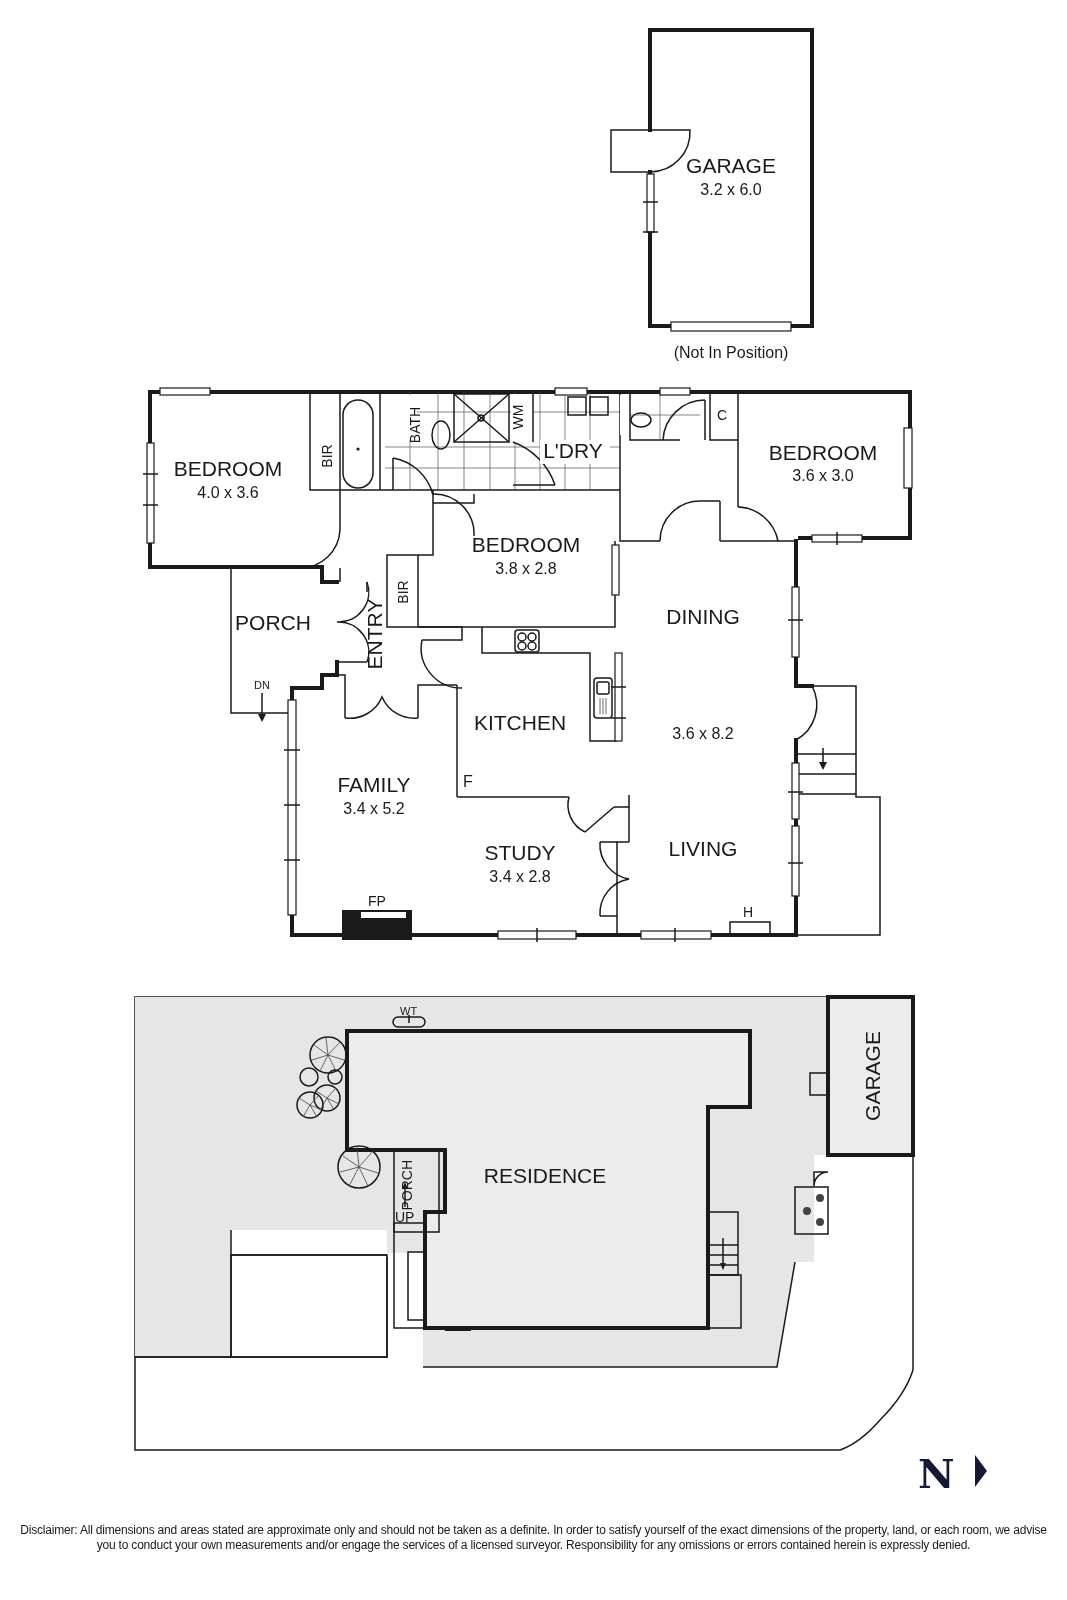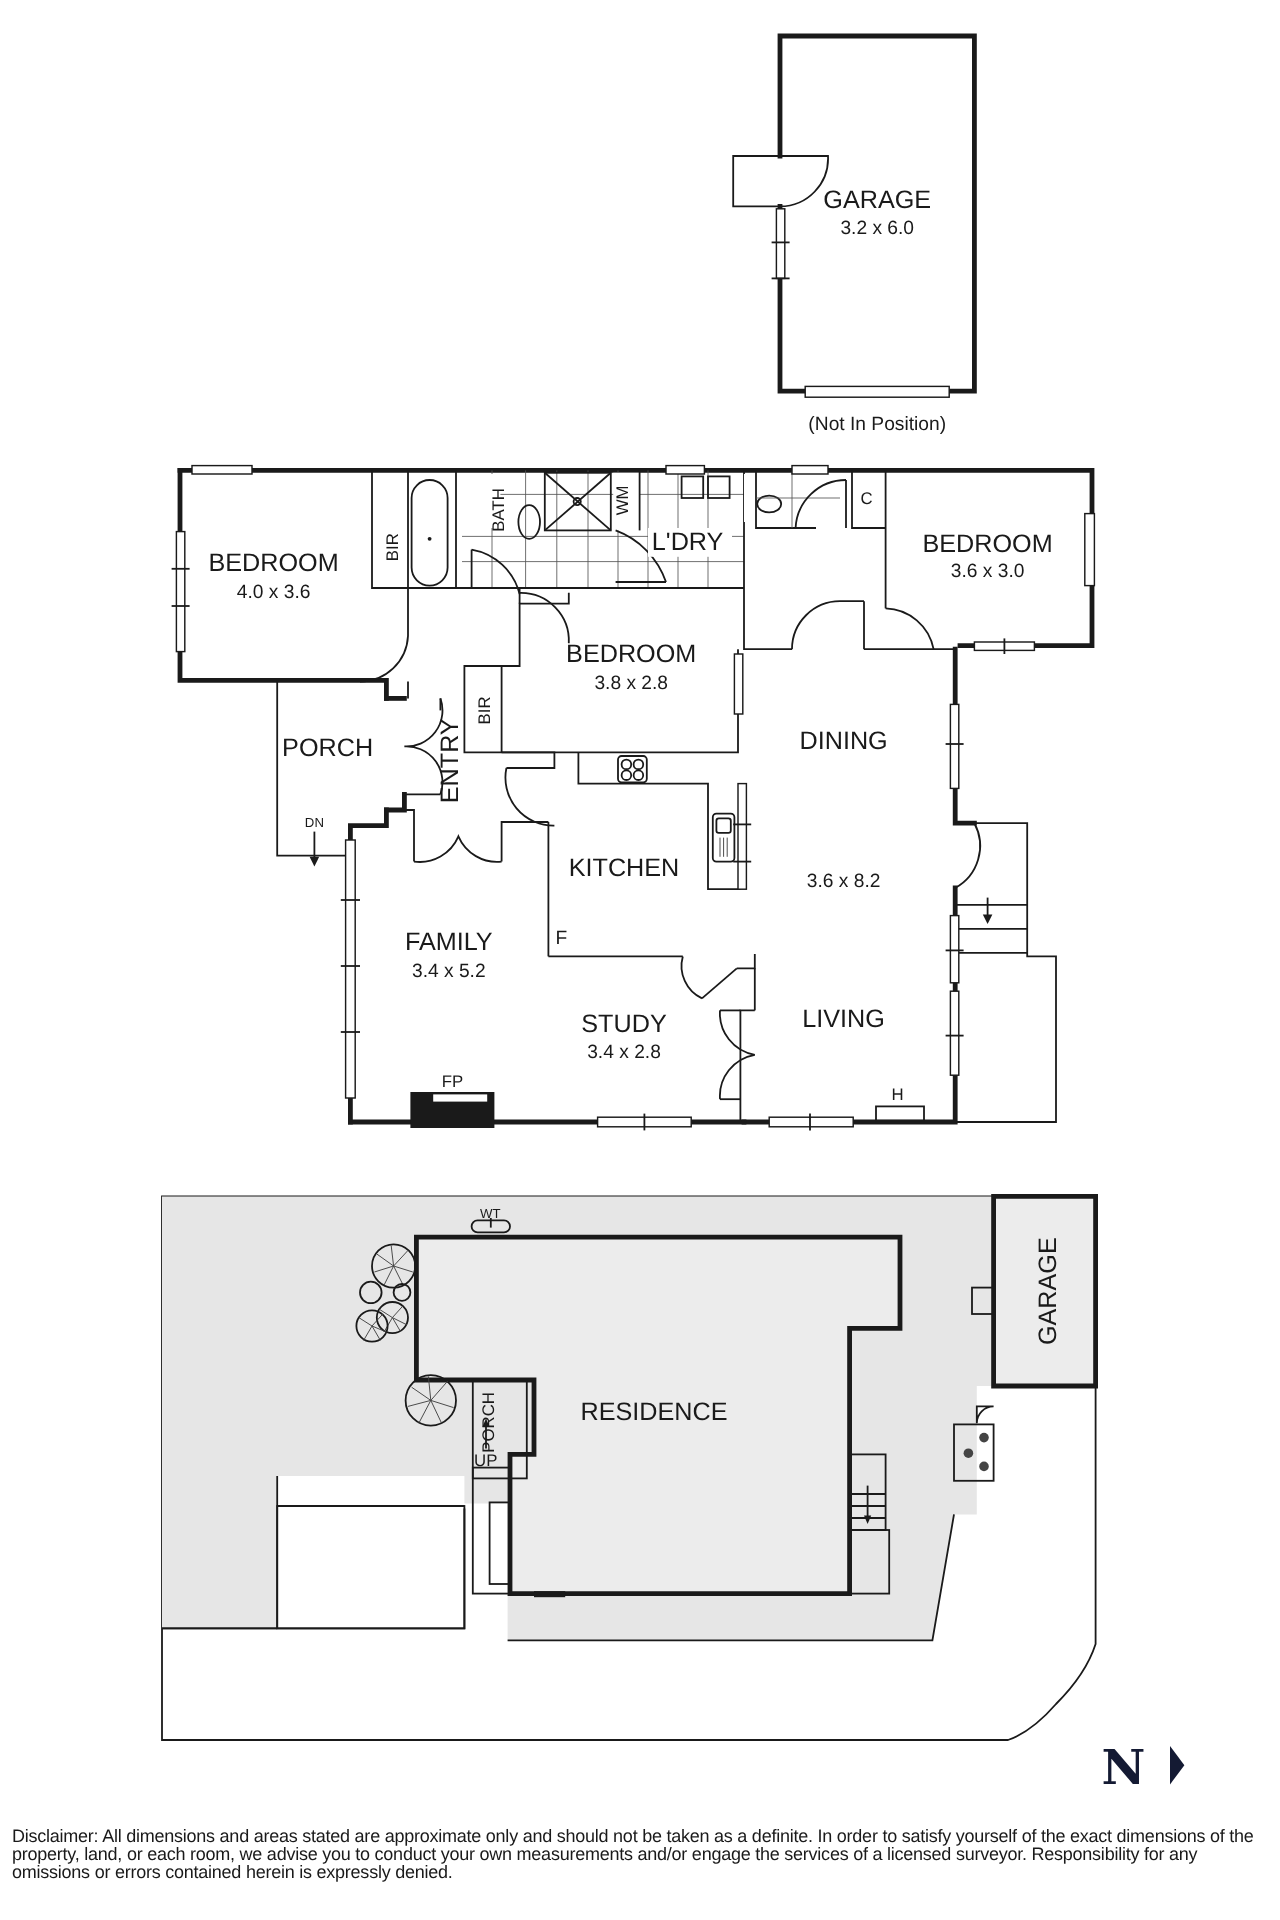--- a/index.html
+++ b/index.html
@@ -12,22 +12,22 @@
   .tiny { font-size: 11px; }
   .wall { stroke: #1a1a1a; stroke-width: 4; fill: none; stroke-linecap: square; }
   .thin { stroke: #1a1a1a; stroke-width: 1.5; fill: none; }
   .hair { stroke: #444; stroke-width: 0.8; fill: none; }
   .tile { stroke: #555; stroke-width: 0.7; }
   .win { fill: #ffffff; stroke: #1a1a1a; stroke-width: 1.2; }
   .site-fill { fill: #e6e6e6; }
   .res-fill { fill: #ececec; }
   .disclaimer {
     position: absolute; left: 10px; top: 1523px; width: 1047px;
-    text-align: left; font-family: "Liberation Sans", sans-serif;
-    font-size: 15px; line-height: 15px; color: #1a1a1a; letter-spacing: -0.2px;
+    text-align: center; font-family: "Liberation Sans", sans-serif;
+    font-size: 12px; line-height: 15px; color: #1a1a1a; letter-spacing: -0.2px;
   }
   .north {
     position: absolute; left: 918px; top: 1450px;
     font-family: "DejaVu Serif", serif; font-weight: bold; font-size: 40px; color: #141a33;
   }
   .north-arrow {
     position: absolute; left: 975px; top: 1455px; width: 0; height: 0;
     border-top: 16px solid transparent; border-bottom: 16px solid transparent; border-left: 12px solid #141a33;
   }
 </style>

